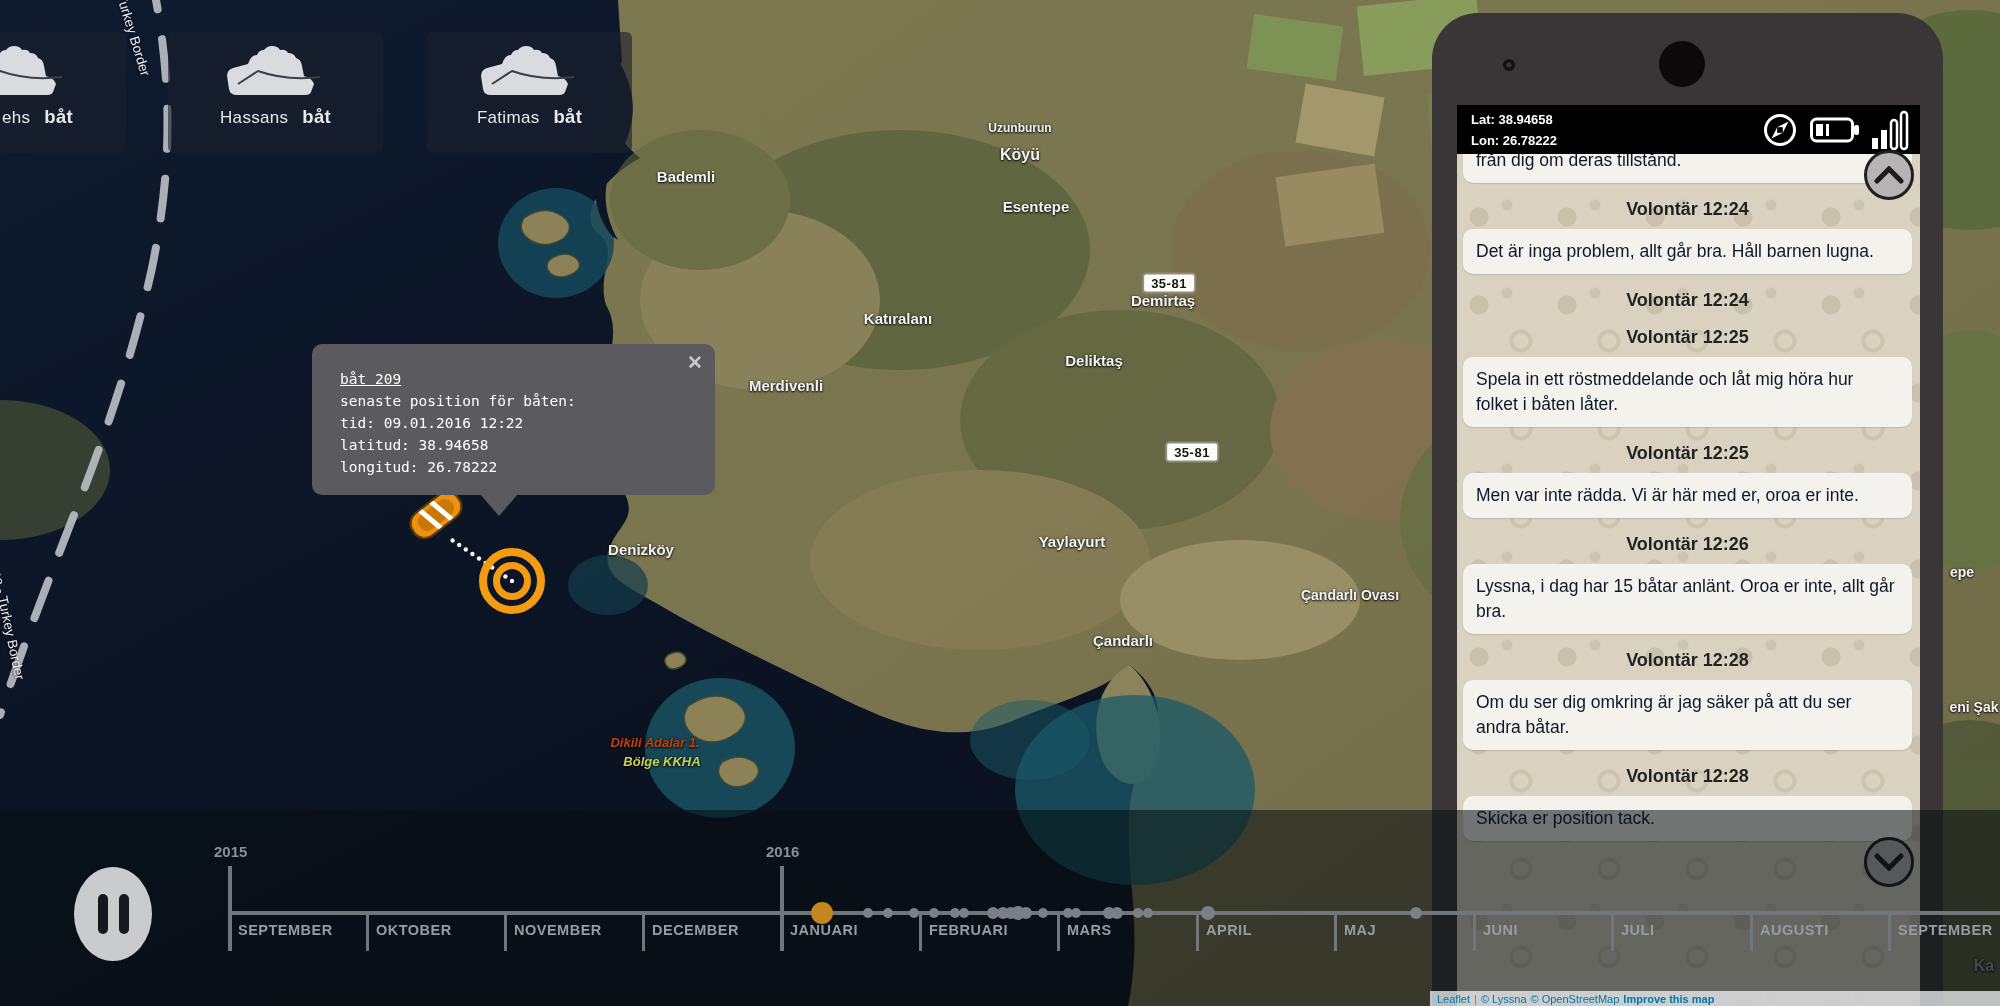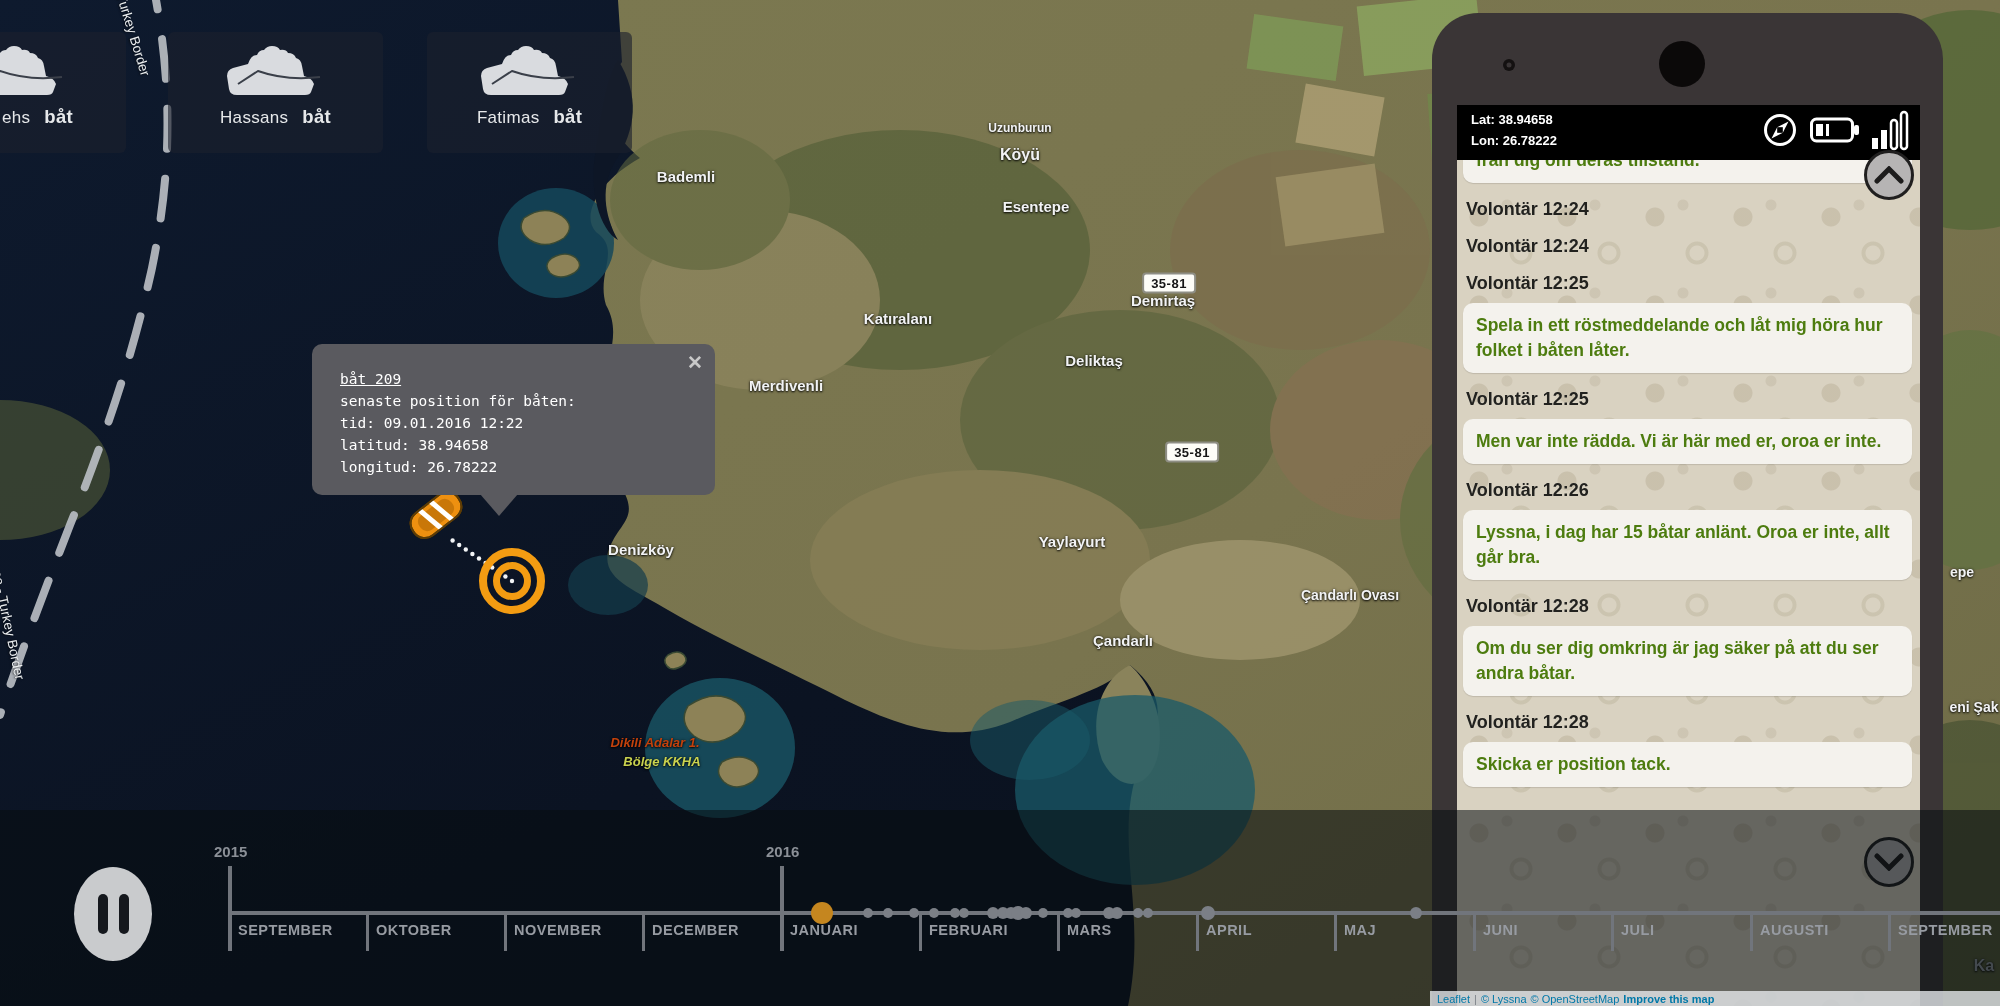--- a/index.html
+++ b/index.html
@@ -37,29 +37,29 @@
   
   #phone{position:absolute;left:1432px;top:13px;width:511px;height:1020px;
      background:#3a3536;border-radius:46px 46px 0 0;z-index:10;}
   #screen{position:absolute;left:25px;top:92px;width:463px;height:928px;
      background:#d9d2c1;overflow:hidden;
      background-image:
        radial-gradient(circle at 22px 24px, rgba(138,125,92,.20) 9px, transparent 10px),
        radial-gradient(circle at 64px 60px, transparent 7px, rgba(138,125,92,.17) 8px, rgba(138,125,92,.17) 11px, transparent 12px),
        radial-gradient(circle at 50px 12px, rgba(138,125,92,.14) 5px, transparent 6px);
      background-size:88px 88px;}
-  #statusbar{position:absolute;left:0;top:0;width:463px;height:55px;background:#000;
+  #statusbar{position:absolute;left:0;top:0;width:463px;height:49px;background:#000;
      color:#fff;z-index:3;}
   #statusbar .coords{position:absolute;left:14px;top:4px;font-size:13px;font-weight:bold;line-height:21px;}
   #statusbar .icons{position:absolute;right:10px;top:0;height:49px;display:flex;align-items:center;gap:12px;}
   #chat{position:absolute;left:0;top:49px;width:463px;padding:0 8px 0 6px;box-sizing:border-box;}
   .msg-header{font-size:18px;font-weight:bold;color:#22221f;margin:16px 3px 9px 3px;
-     text-shadow:0 0 1px rgba(255,255,255,.3);}
-  .msg-bubble{background:#f4f2ed;border-radius:10px;padding:10px 13px;color:#4d7c0f;
-     font-size:17.5px;font-weight:bold;line-height:25px;box-shadow:0 1px 1px rgba(0,0,0,.12);}
+     text-shadow:0 0 1px rgba(255,255,255,.3);text-align:center;}
+  .msg-bubble{background:#f4f2ed;border-radius:10px;padding:10px 13px;color:#0f172a;
+     font-size:17.5px;font-weight:normal;line-height:25px;box-shadow:0 1px 1px rgba(0,0,0,.12);}
   .scroll-btn{position:absolute;width:50px;height:50px;border-radius:50%;
      background:#b6b4b4;border:3px solid #201f1f;box-sizing:border-box;z-index:4;
      display:flex;align-items:center;justify-content:center;}
   
   #band{position:absolute;left:0;top:810px;width:2000px;height:196px;
      background:rgba(8,12,17,.55);z-index:20;}
   #timeline-line{position:absolute;left:228px;top:101px;height:4px;background:#71757c;}
   .tl-tick{position:absolute;width:3px;background:#71757c;}
   .tl-month{position:absolute;top:112px;color:#979ba2;font-weight:bold;font-size:14.5px;
      letter-spacing:.5px;white-space:nowrap;}
@@ -247,20 +247,21 @@
 <div id="phone">
   <svg class="abs" style="left:0;top:0" width="511" height="92">
     <circle cx="77" cy="52" r="6" fill="#141111"></circle>
     <circle cx="77" cy="52" r="2.5" fill="#3a3536"></circle>
     <circle cx="250" cy="51" r="23" fill="#0b0909"></circle>
   </svg>
   <div id="screen">
     <div id="chat">
         <div class="msg-bubble" style="margin-top: -16px;">från dig om deras tillstånd.</div>
         <div class="msg-header">Volontär 12:24</div>
+        <div class="msg-bubble">Det är inga problem, allt går bra. Håll barnen lugna.</div>
         <div class="msg-header">Volontär 12:24</div>
         <div class="msg-header">Volontär 12:25</div>
         <div class="msg-bubble">Spela in ett röstmeddelande och låt mig höra hur folket i båten låter.</div>
         <div class="msg-header">Volontär 12:25</div>
         <div class="msg-bubble">Men var inte rädda. Vi är här med er, oroa er inte.</div>
         <div class="msg-header">Volontär 12:26</div>
         <div class="msg-bubble">Lyssna, i dag har 15 båtar anlänt. Oroa er inte, allt går bra.</div>
         <div class="msg-header">Volontär 12:28</div>
         <div class="msg-bubble">Om du ser dig omkring är jag säker på att du ser andra båtar.</div>
         <div class="msg-header">Volontär 12:28</div>

